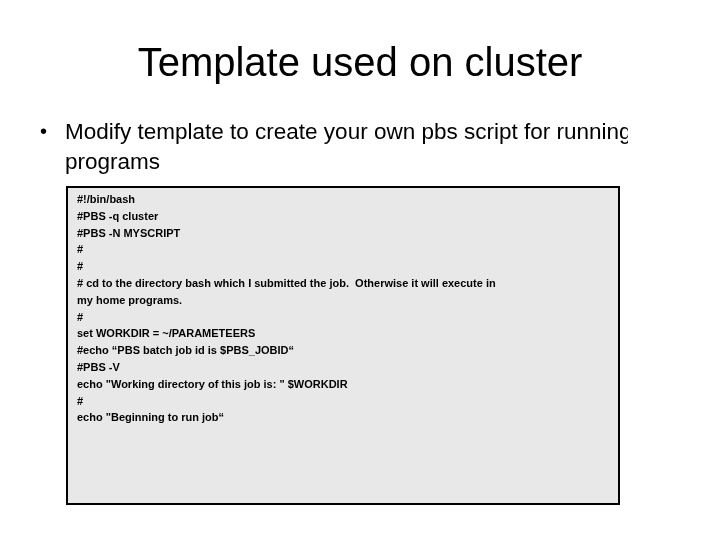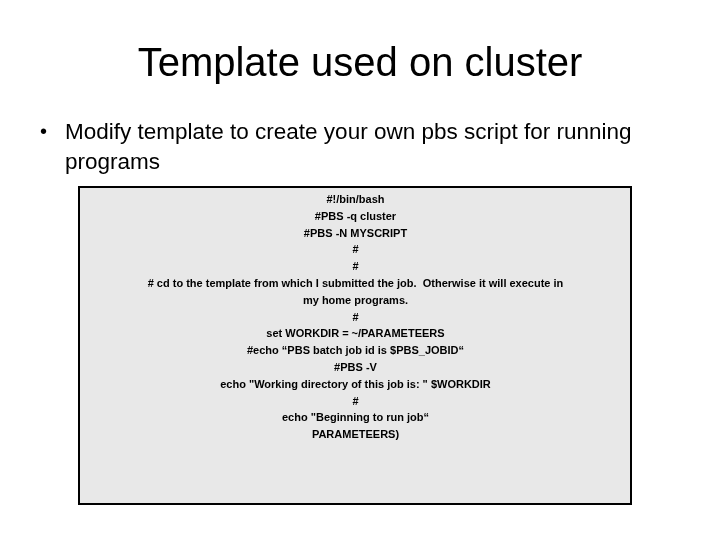--- a/index.html
+++ b/index.html
@@ -2,21 +2,21 @@
 <html><head>
 <meta charset="utf-8">
 <style>
   html, body {
     margin: 0;
     padding: 0;
     background: #ffffff;
   }
   .slide {
     position: relative;
-    width: 720px;
+    width: 628px;
     height: 540px;
     background: #ffffff;
     overflow: hidden;
     font-family: "Liberation Sans", sans-serif;
     color: #000000;
   }
   .slide-title {
     position: absolute;
     top: 38px;
     left: 0;
@@ -39,30 +39,29 @@
     line-height: 30px;
   }
   .bullet-marker {
     position: absolute;
     left: 0;
     top: -1px;
     font-size: 20px;
   }
   .code-box {
     position: absolute;
-    left: 78px;
+    left: 66px;
     top: 186px;
     width: 554px;
     height: 319px;
     box-sizing: border-box;
     border: 2px solid #000000;
     background: #e8e8e8;
     padding: 3px 8px 0 9px;
     overflow: hidden;
-    text-align: center;
   }
   .code-line {
     font-family: "Liberation Sans", sans-serif;
     font-size: 11px;
     font-weight: 700;
     line-height: 16.8px;
     white-space: pre;
     min-height: 16.8px;
   }
 </style>
@@ -77,25 +76,24 @@
     <span class="bullet-marker">•</span>
     <span>Modify template to create your own pbs script for running programs</span>
   </div>
 
   <div class="code-box">
       <div class="code-line">#!/bin/bash</div>
       <div class="code-line">#PBS -q cluster</div>
       <div class="code-line">#PBS -N MYSCRIPT</div>
       <div class="code-line">#</div>
       <div class="code-line">#</div>
-      <div class="code-line"># cd to the template from which I submitted the job.  Otherwise it will execute in</div>
+      <div class="code-line"># cd to the directory bash which I submitted the job.  Otherwise it will execute in</div>
       <div class="code-line">my home programs.</div>
       <div class="code-line">#</div>
       <div class="code-line">set WORKDIR = ~/PARAMETEERS</div>
       <div class="code-line">#echo “PBS batch job id is $PBS_JOBID“</div>
       <div class="code-line">#PBS -V</div>
       <div class="code-line">echo "Working directory of this job is: " $WORKDIR</div>
       <div class="code-line">#</div>
       <div class="code-line">echo "Beginning to run job“</div>
-      <div class="code-line">PARAMETEERS)</div>
     </div>
 
 </div>
 
 </body></html>

